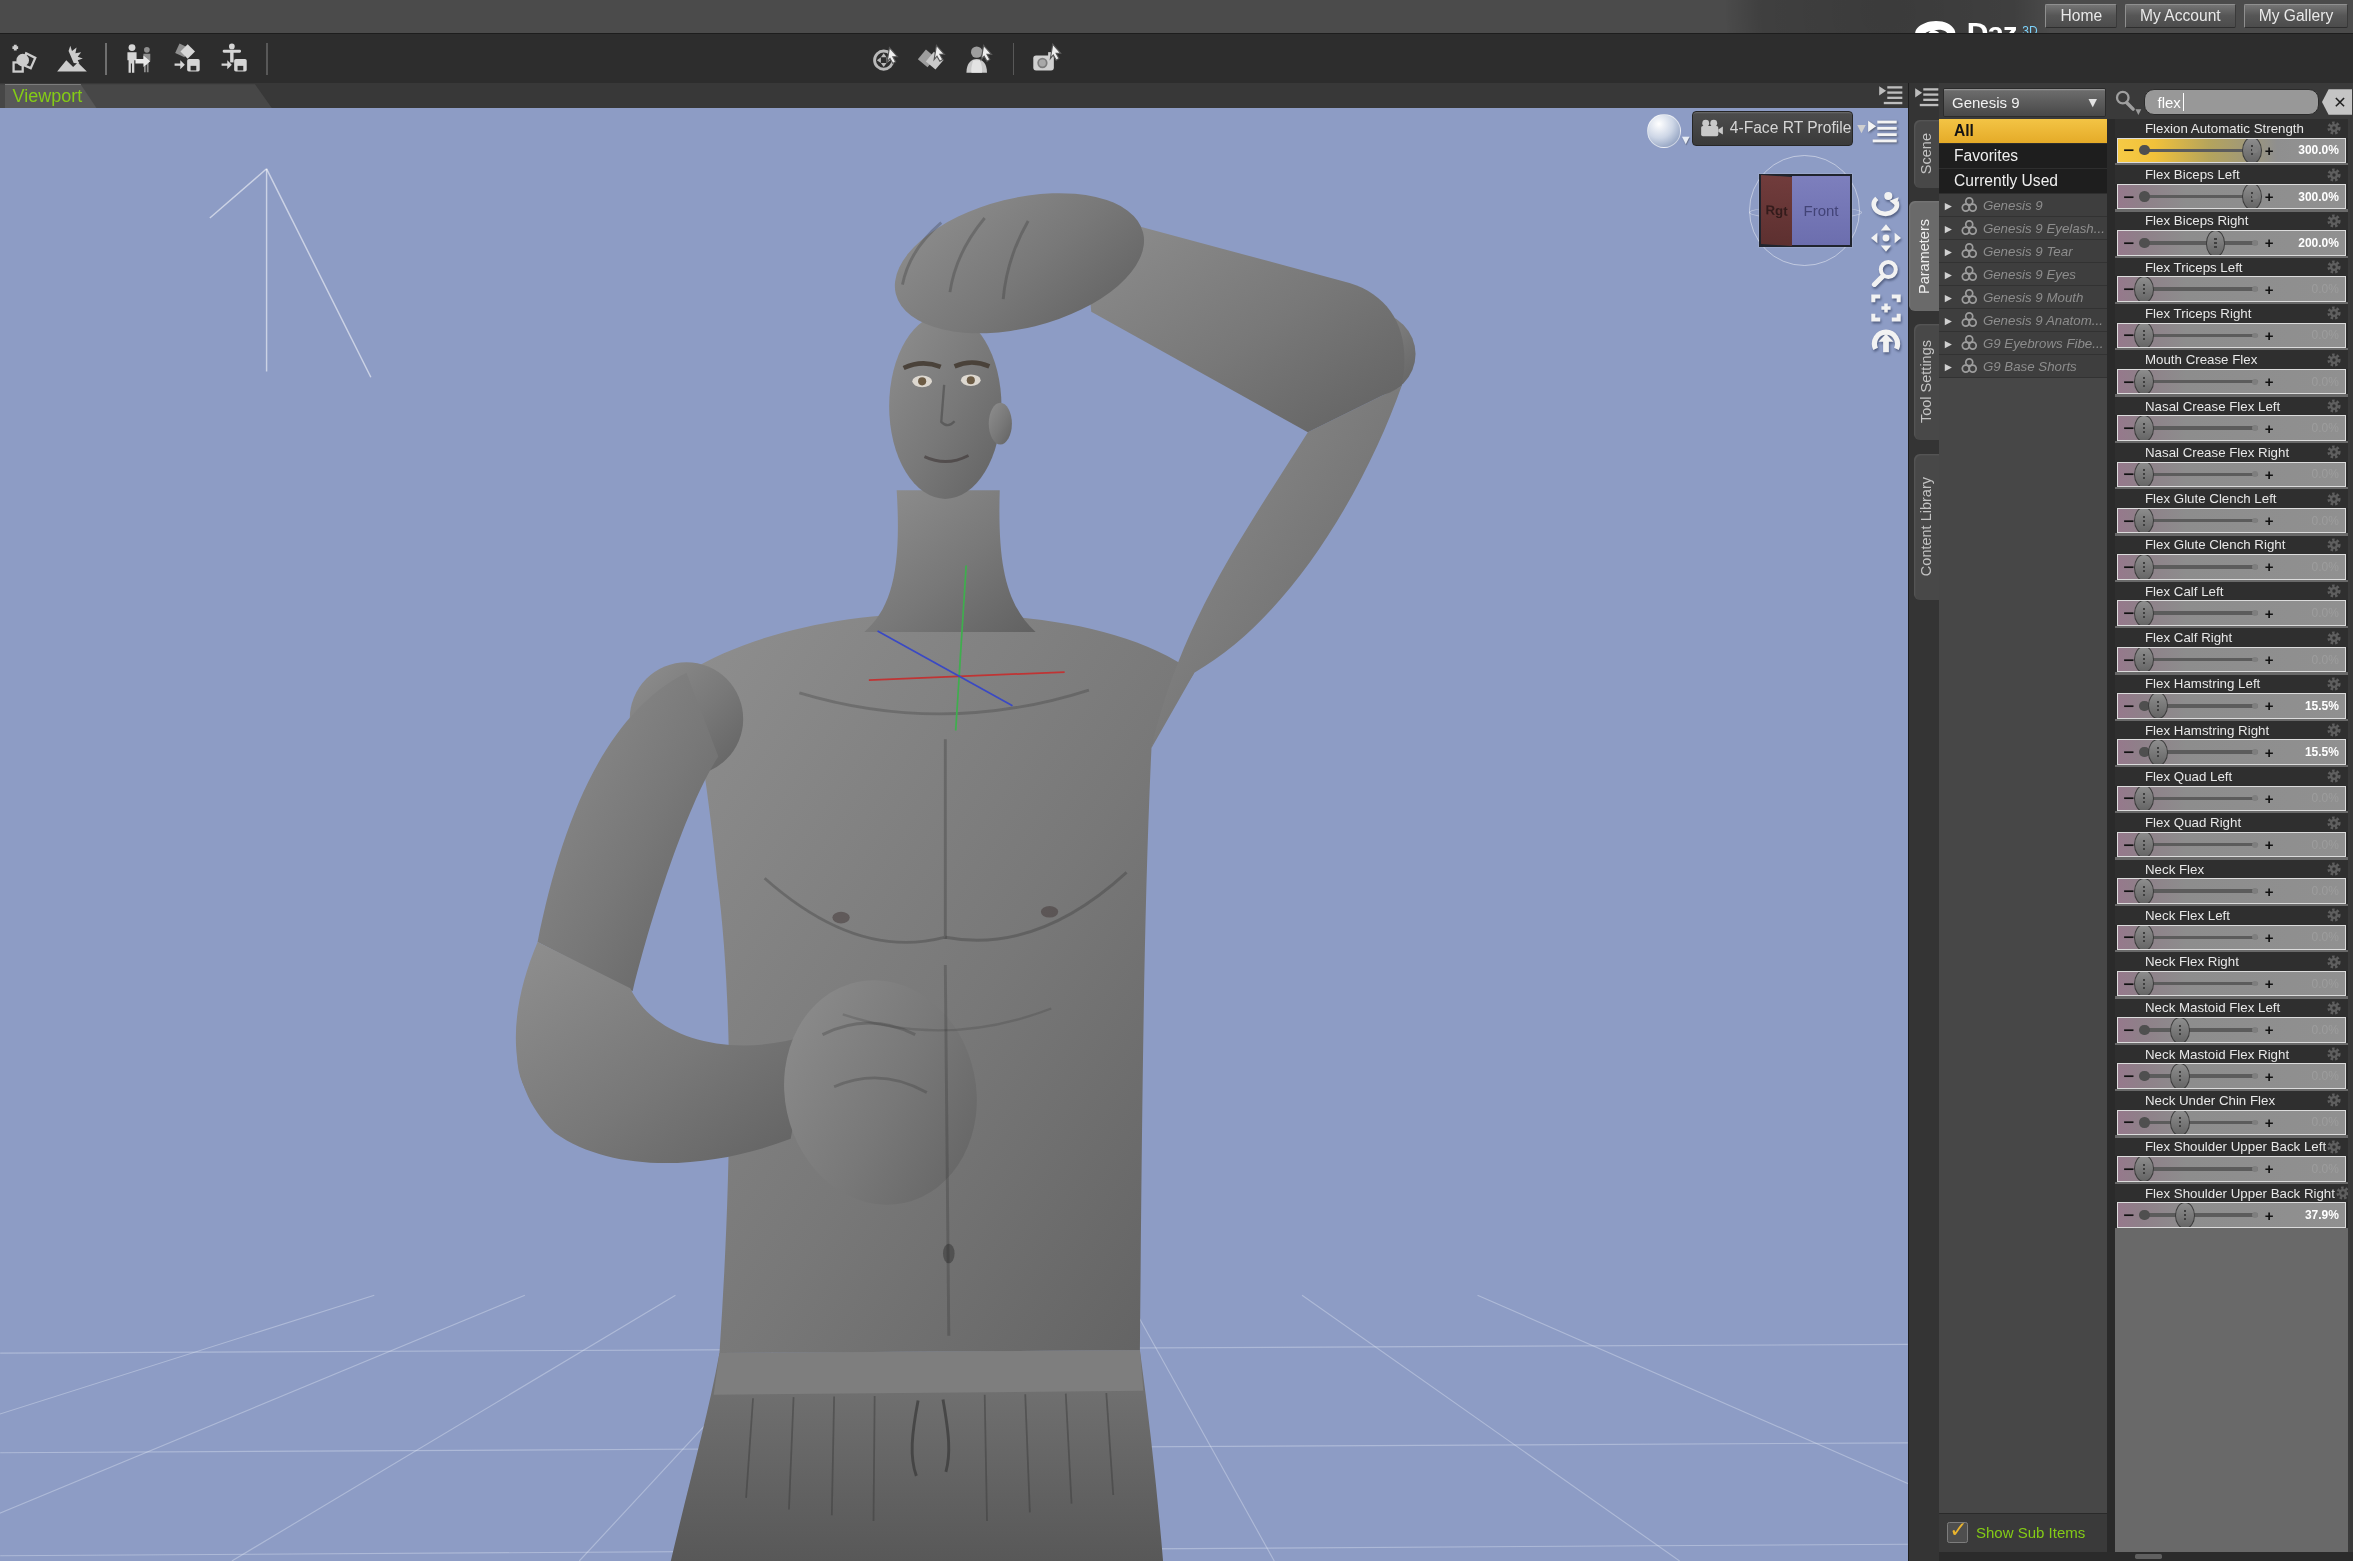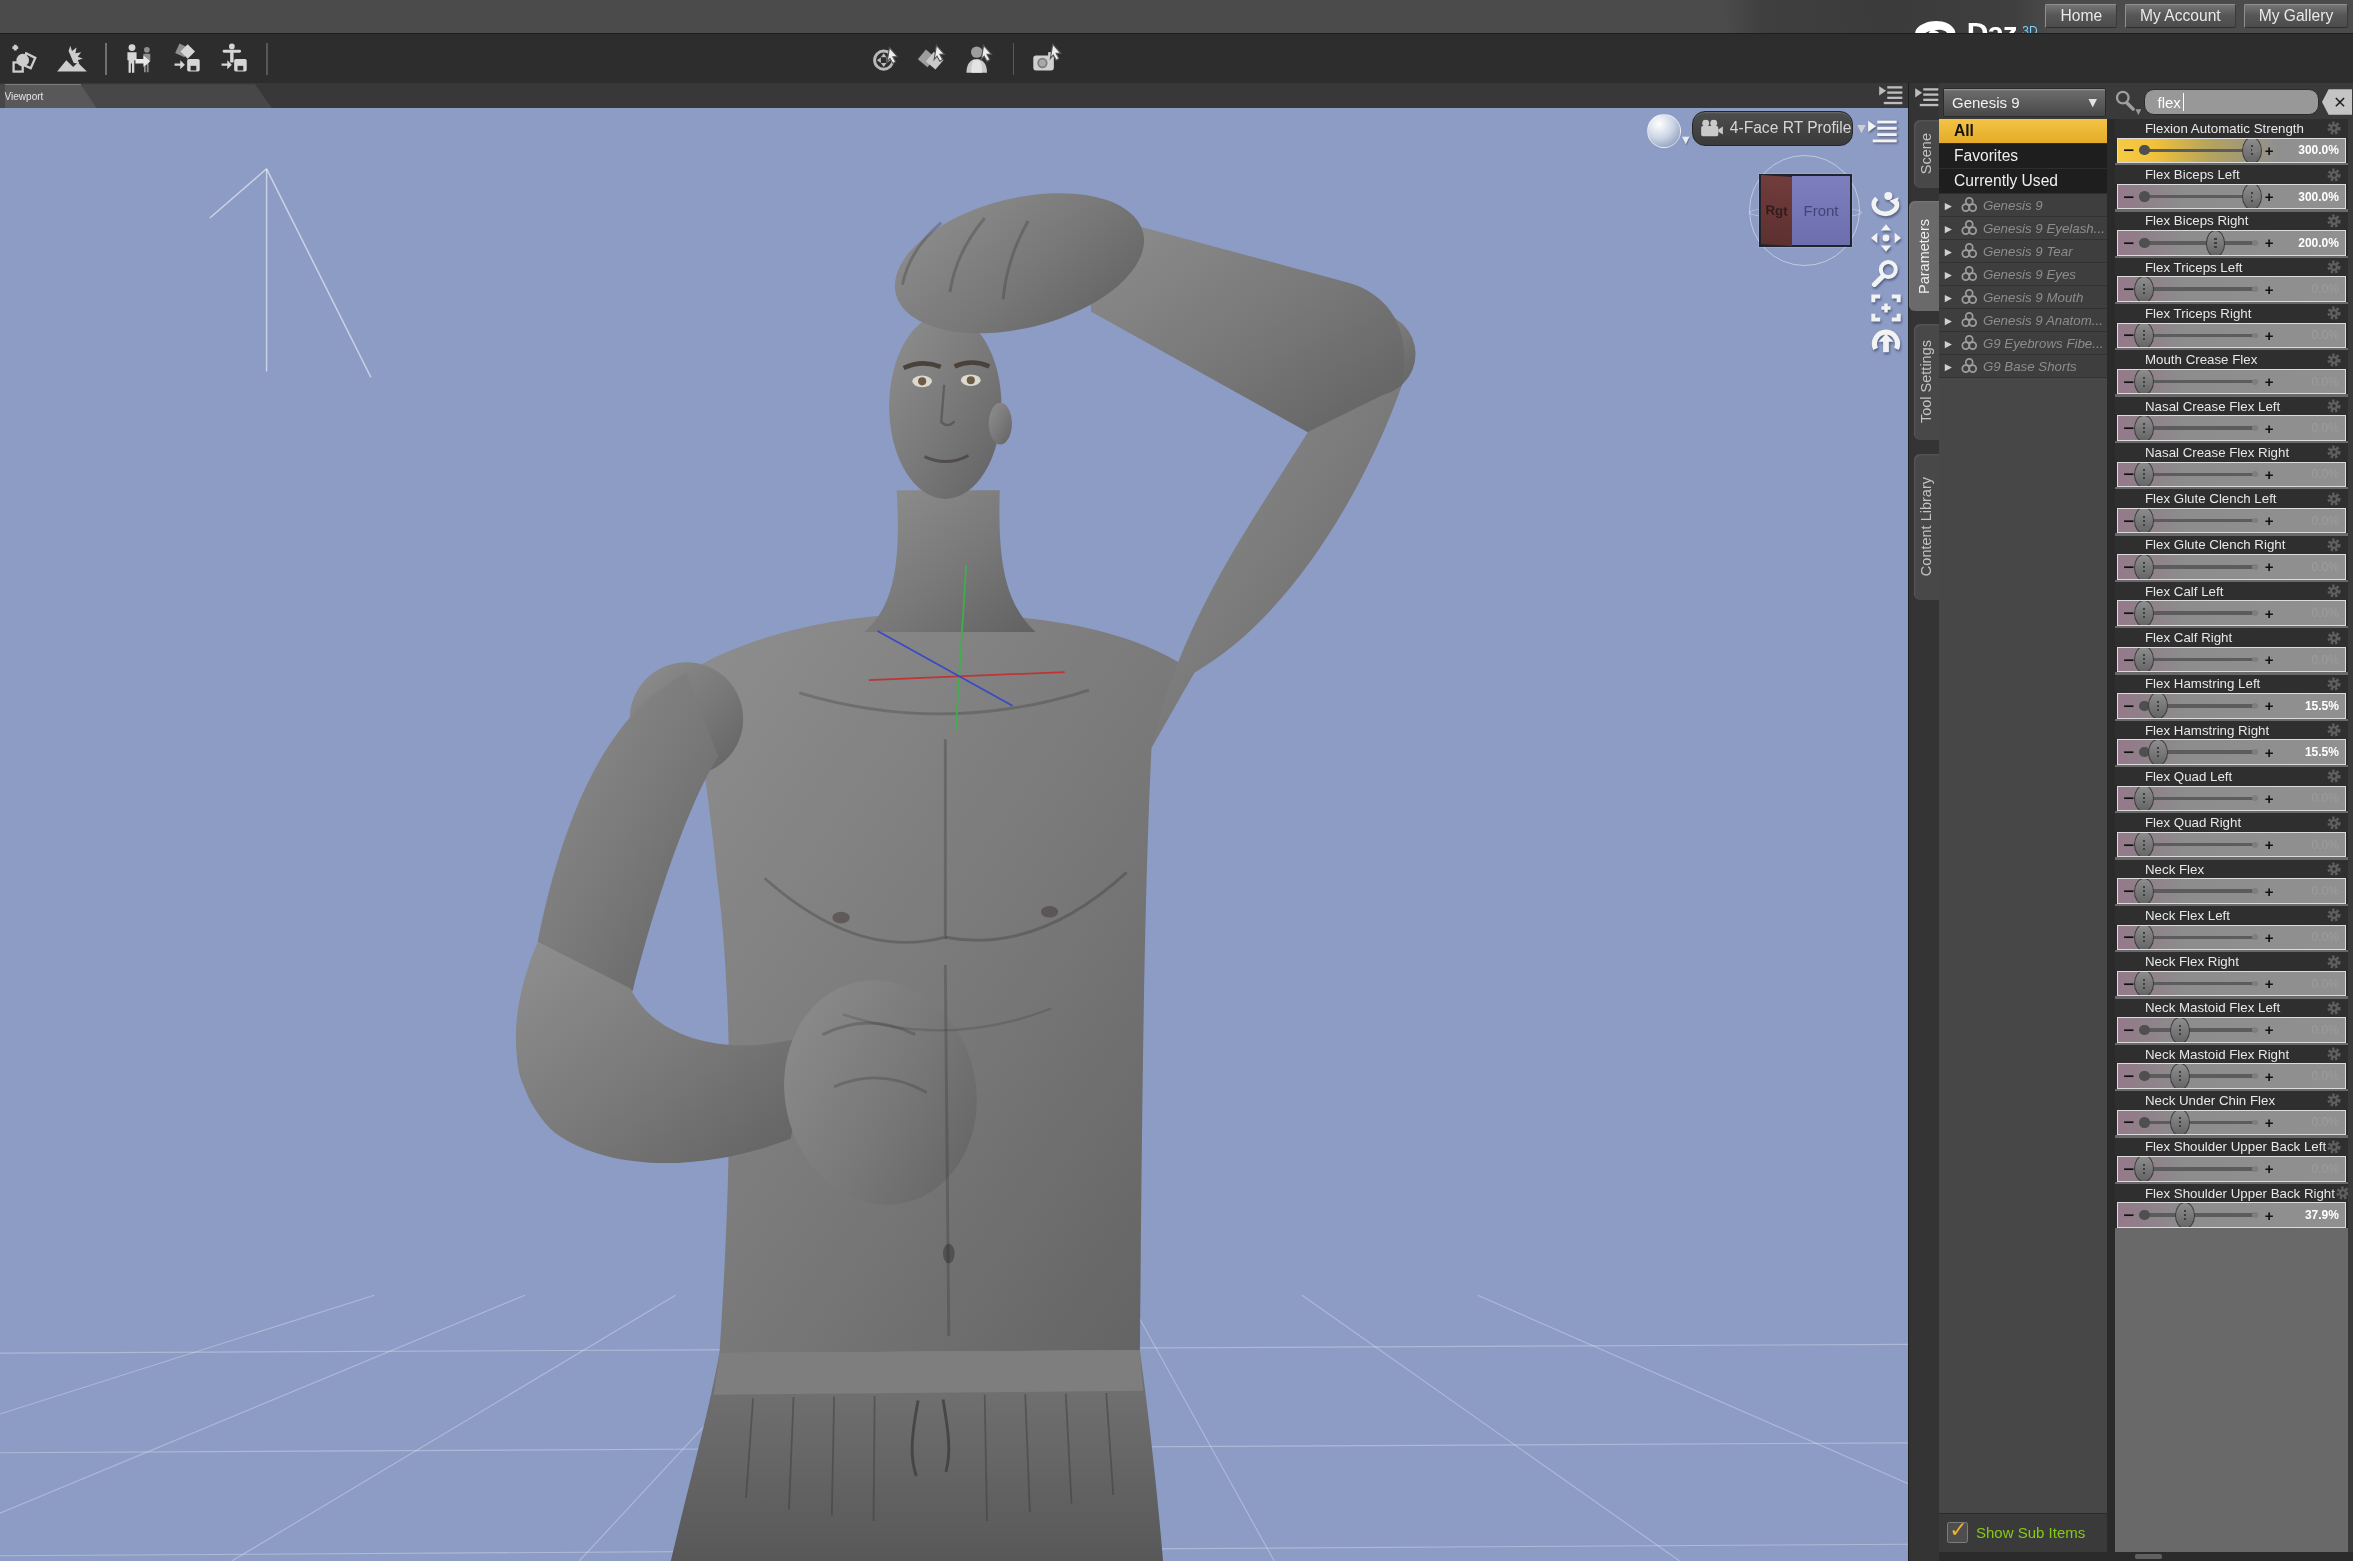--- a/index.html
+++ b/index.html
@@ -31,37 +31,37 @@
   .ticon svg { width:32px; height:32px; }
   .tsep { width:1.7px; height:32px; background:#6f6f6f; margin:0 3.5px; }
   .tsep.dark { background:#585858; }
 
   
   .tabbar { position:absolute; left:0; top:83px; width:1908px; height:25.5px; background:#383838; }
   .tabghost { position:absolute; left:0; top:1.2px; width:272px; height:24px; background:#474747;
               clip-path:polygon(0 0, 255px 0, 272px 24px, 0 24px); }
   .tab-viewport { position:absolute; left:4.6px; top:1.2px; width:92px; height:24px; background:#585858;
                   clip-path:polygon(0 0, 76px 0, 92px 24px, 0 24px);
-                  border-top:1.7px solid #8b8b8b; color:#e5e5e5; font-size:10px;
-                  display:flex; align-items:center; padding-left:0; }
+                  border-top:1.7px solid #8b8b8b; color:#84cc16; font-size:18px;
+                  display:flex; align-items:center; padding-left:8px; }
   .pane-menu { position:absolute; width:25.5px; height:21px; }
   .pane-menu svg { width:25.5px; height:21px; }
   .tabbar .pane-menu { left:1878px; top:2.3px; }
 
   
   .viewport { position:absolute; left:0; top:108px; width:1908px; height:1453px;
               background:#8d9cc5; overflow:hidden; }
   .scene-svg { position:absolute; left:0; top:0; }
 
   .drawstyle-btn { position:absolute; left:1647px; top:5.8px; width:34px; height:34px; border-radius:50%;
      background:radial-gradient(circle at 34% 28%, #ffffff, #cdd6e6 45%, #93a3c2 80%, #8396ba);
      border:1.2px solid rgba(255,255,255,.55); }
   .drawstyle-arrow { position:absolute; left:1682px; top:25.5px; color:#e8edf5; font-size:9.8px; text-shadow:0.6px 0.6px 1.2px rgba(0,0,0,.4); }
 
-  .cam-dd { position:absolute; left:1692px; top:2.9px; width:161px; height:35px; border-radius:13px;
+  .cam-dd { position:absolute; left:1692px; top:2.9px; width:161px; height:35px; border-radius:4px;
             background:linear-gradient(#4d4d4d,#3a3a3a); border:1.2px solid #262626;
             box-shadow:inset 0 1.2px 0 rgba(255,255,255,.14);
             display:flex; align-items:center; padding:0 7px; gap:5.8px; }
   .cam-dd svg { width:24px; height:19.7px; flex:0 0 auto; }
   .cam-dd .cam-label { color:#d6d6d6; font-size:15.6px; flex:1; white-space:nowrap; }
   .cam-dd .dd-arrow { color:#cfcfcf; font-size:11px; }
 
   .vp-menu { position:absolute; left:1867px; top:10.4px; width:32px; height:27px;
              filter:drop-shadow(1.2px 1.7px 1.2px rgba(0,0,0,.45)); }
   .vp-menu svg { width:32px; height:27px; }

